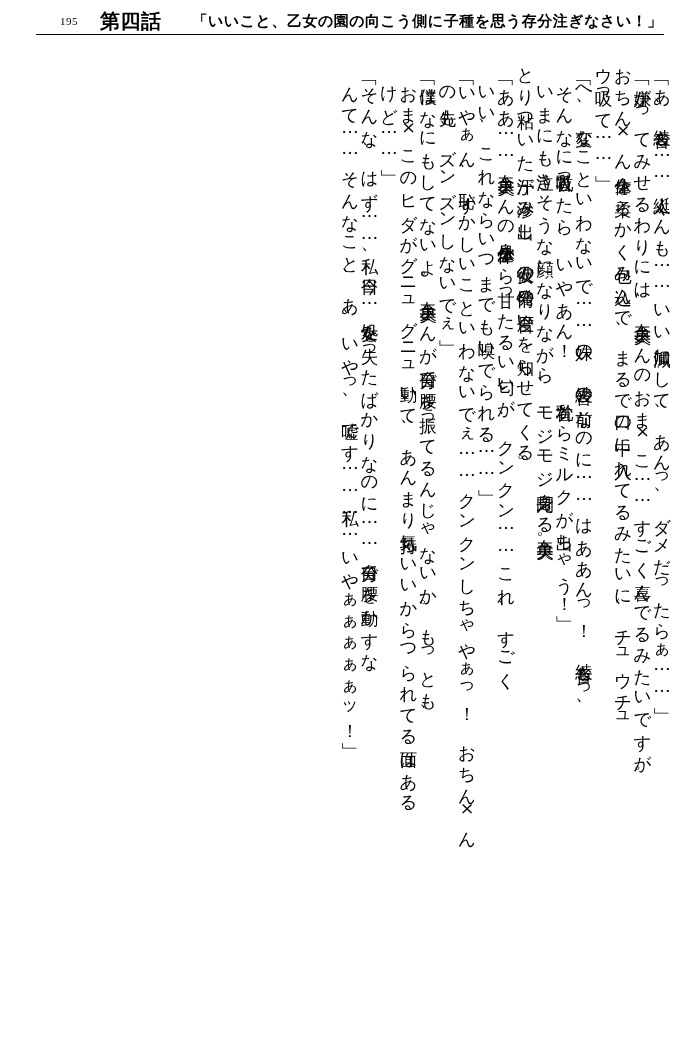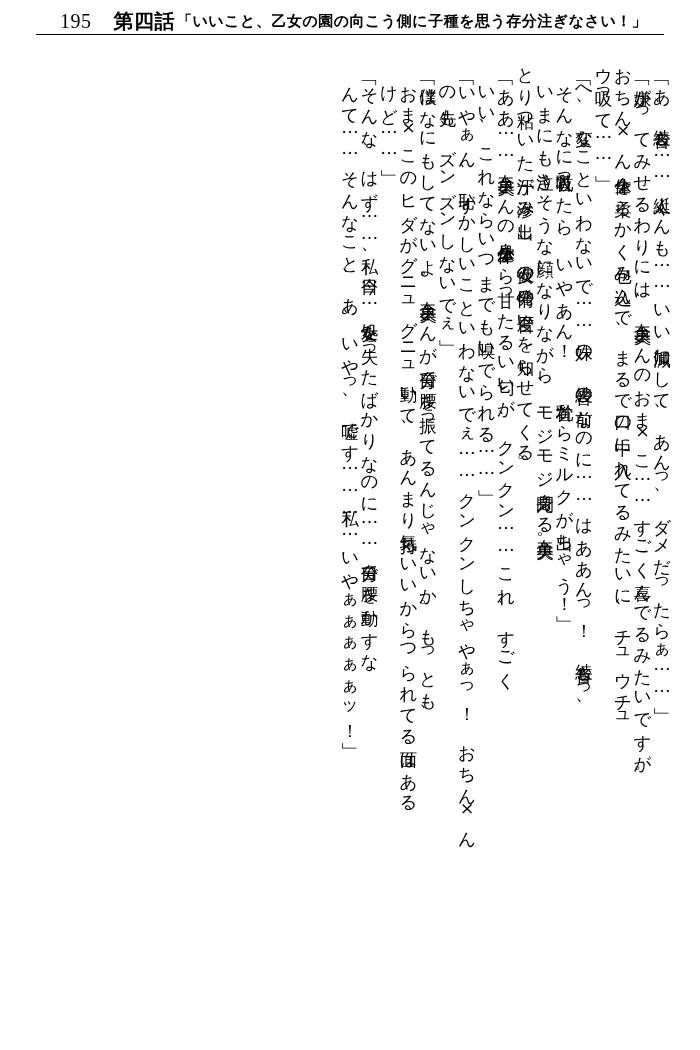--- a/index.html
+++ b/index.html
@@ -33,29 +33,29 @@
     width: 700px;
     height: 26px;
     display: flex;
     align-items: center;
     font-size: 15px;
     letter-spacing: 0.5px;
   }
   .header .page-num {
     margin-left: 60px;
     font-family: "Liberation Serif", serif;
-    font-size: 20px;
+    font-size: 11px;
   }
   .header .chapter {
     margin-left: 22px;
     font-weight: bold;
     font-size: 20px;
   }
   .header .subtitle {
-    margin-left: 2px;
+    margin-left: 31px;
     font-weight: bold;
     font-size: 15px;
   }
 
   .rule {
     position: absolute;
     top: 34px;
     left: 36px;
     width: 628px;
     height: 1px;

